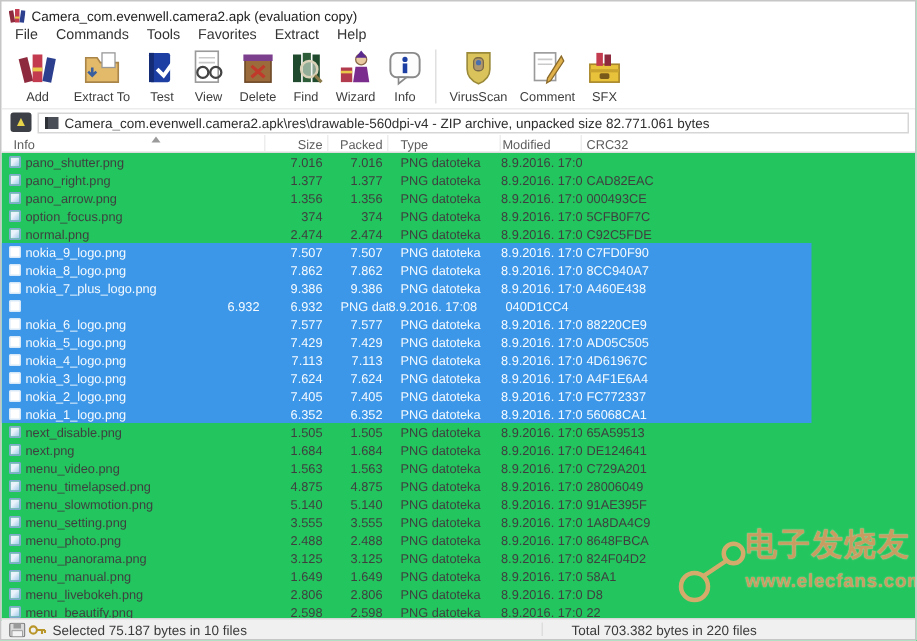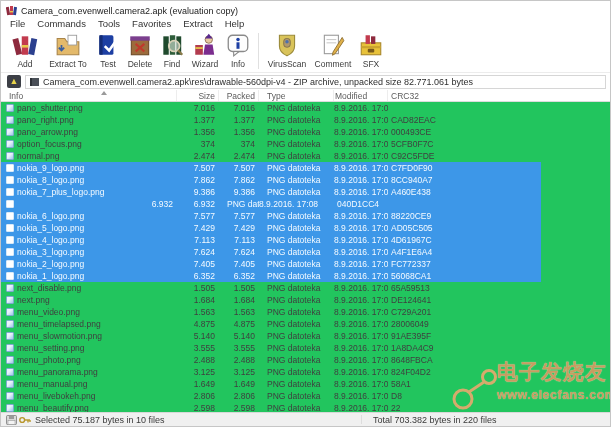--- a/index.html
+++ b/index.html
@@ -66,24 +66,24 @@
   .row.sel { background:#3d97e8; color:#f4faff; }
   .row.sel .ficon { background:#fff; border-color:#d7e9f8; }
 
   
   .statusbar { position:absolute; left:0; right:0; bottom:0; height:14px;
                background:#f0f0f0; border-top:1px solid #d8d8d8;
                display:flex; align-items:center; font-size:9px; color:#3a3a3a; }
   .statusbar .sicons { display:flex; align-items:center; gap:2px; padding:0 4px 0 5px; }
   .statusbar .left { display:flex; align-items:center; }
   .statusbar .ssep { position:absolute; left:360px; top:2px; bottom:2px; width:1px; background:#dddddd; }
-  .statusbar .total { position:absolute; left:372px; }
-
-  
-  .watermark { position:absolute; left:448px; top:356px; width:163px; height:62px;
+  .statusbar .total { position:absolute; left:380px; }
+
+  
+  .watermark { position:absolute; left:448px; top:348px; width:163px; height:62px;
                pointer-events:none; opacity:0.92; }
   .watermark svg { position:absolute; left:0; top:6px; }
   .wm-text { position:absolute; left:48px; top:2px; color:#d59a62; }
   .wm-line1 { font-size:21px; font-weight:bold; letter-spacing:1px; line-height:26px;
               text-shadow:0 0 1px #f3ddc4; }
   .wm-line2 { font-size:12.5px; font-weight:bold; letter-spacing:0.5px; margin-top:3px;
               text-shadow:0 0 1px #f3ddc4; }
 </style>
 </head>
 <body>
@@ -128,20 +128,31 @@
       <span class="lbl">Extract To</span>
     </div>
     <div class="tbtn" style="width:30px">
       <svg width="26" height="26" viewBox="0 0 24 24">
         <rect x="4" y="3" width="13" height="18" rx="1.5" fill="#1d3fa3"></rect>
         <rect x="4" y="3" width="3" height="18" fill="#142c75"></rect>
         <path d="M9 13 L13 17 L21 6" stroke="#fff" stroke-width="2.4" fill="none"></path>
       </svg>
       <span class="lbl">Test</span>
     </div>
+    <div class="tbtn" style="width:32px">
+      <svg width="26" height="26" viewBox="0 0 24 24">
+        <rect x="4" y="2" width="14" height="19" fill="#fff" stroke="#9a9a9a" stroke-width="1"></rect>
+        <line x1="6" y1="6" x2="16" y2="6" stroke="#c9c9c9" stroke-width="1"></line>
+        <line x1="6" y1="9" x2="16" y2="9" stroke="#c9c9c9" stroke-width="1"></line>
+        <circle cx="8.5" cy="15" r="3.4" fill="none" stroke="#444" stroke-width="1.4"></circle>
+        <circle cx="16.5" cy="15" r="3.4" fill="none" stroke="#444" stroke-width="1.4"></circle>
+        <line x1="11.9" y1="15" x2="13.1" y2="15" stroke="#444" stroke-width="1.2"></line>
+      </svg>
+      <span class="lbl">View</span>
+    </div>
     <div class="tbtn" style="width:34px">
       <svg width="26" height="26" viewBox="0 0 24 24">
         <rect x="4" y="7" width="16" height="14" fill="#9c6b3c" stroke="#6e4a27" stroke-width="1"></rect>
         <rect x="3" y="4" width="18" height="4" fill="#7b3f8e"></rect>
         <path d="M8 11 L16 18 M16 11 L8 18" stroke="#c0392b" stroke-width="2"></path>
       </svg>
       <span class="lbl">Delete</span>
     </div>
     <div class="tbtn" style="width:30px">
       <svg width="26" height="26" viewBox="0 0 24 24">

